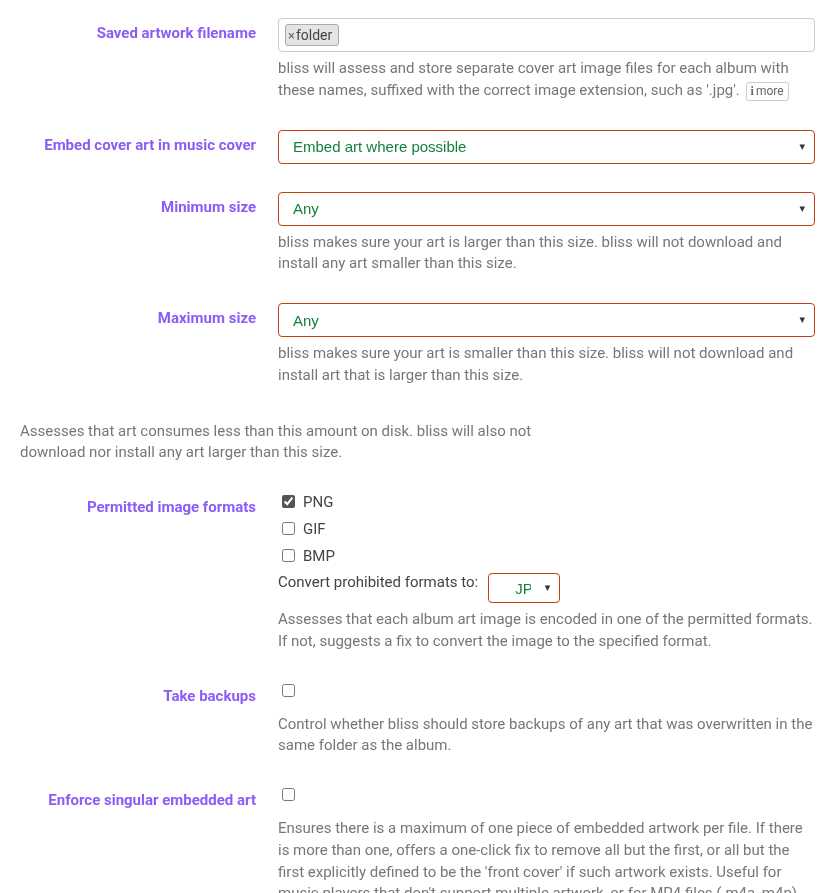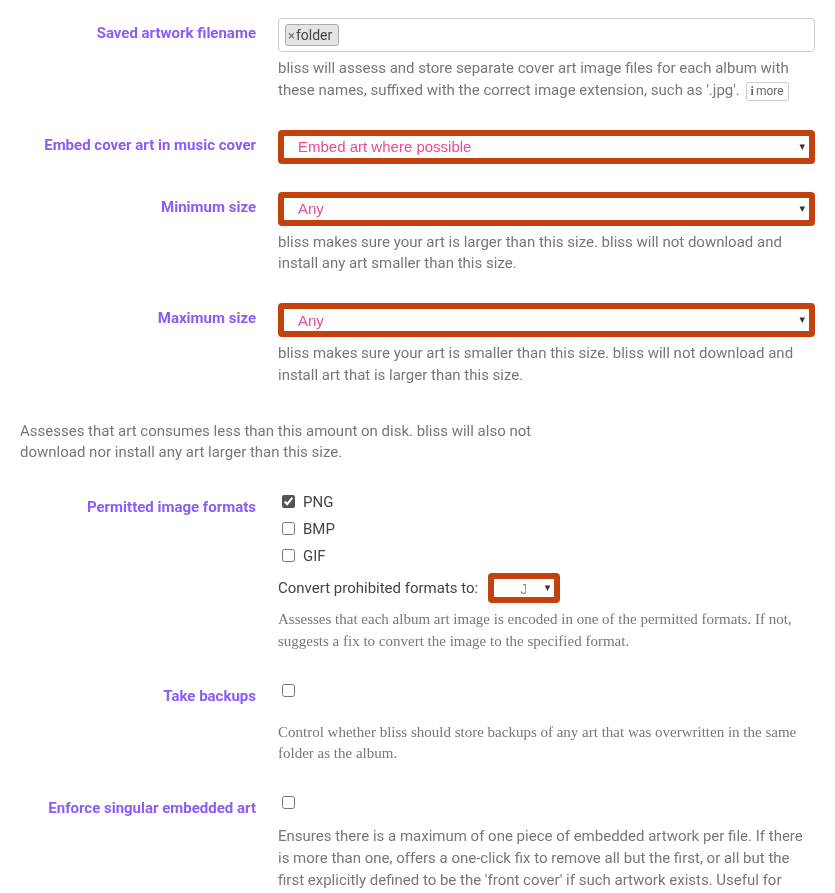--- a/index.html
+++ b/index.html
@@ -77,26 +77,26 @@
   }
   .more-btn .i {
     font-weight: bold;
     font-style: normal;
     font-family: Georgia, serif;
     margin-right: 2px;
   }
   .select {
     width: 100%;
     height: 34px;
-    border: 6px solid #c2410c;
+    border: 1px solid #c2410c;
     border-radius: 4px;
     background: #fff;
     padding: 0 28px 0 14px;
     font-size: 15px;
-    color: #ec4899;
+    color: #15803d;
     appearance: none;
     position: relative;
   }
   .select-wrap {
     position: relative;
     width: 100%;
   }
   .select-wrap::after {
     content: "▾";
     position: absolute;
@@ -112,21 +112,20 @@
   .chk-line {
     display: flex;
     align-items: center;
     margin-bottom: 8px;
     font-size: 15px;
     color: #444;
   }
   .chk-line input { margin-right: 8px; }
   .convert-line {
     display: flex;
-    align-items: center;
     gap: 10px;
     margin-top: 4px;
     color: #444;
     font-size: 15px;
   }
   .block-gap { height: 20px; }
   input[type="checkbox"] {
     width: 13px; height: 13px;
     accent-color: #555;
   }
@@ -204,48 +203,48 @@
 <div class="row">
   <div class="label-col">Permitted image formats</div>
   <div class="input-col">
     <div id="format-list">
         <label class="chk-line">
           <input type="checkbox" checked="" style="">
           <span>PNG</span>
         </label>
         <label class="chk-line">
           <input type="checkbox" style="">
-          <span>BMP</span>
+          <span>GIF</span>
         </label>
         <label class="chk-line">
           <input type="checkbox" style="">
-          <span>GIF</span>
+          <span>BMP</span>
         </label>
       </div>
     <div class="convert-line">
       <span>Convert prohibited formats to:</span>
       <div class="select-wrap small">
         <select class="select">
           <option>JPG</option>
         </select>
       </div>
     </div>
-    <div class="help" style="font-family:Liberation Serif, serif;">Assesses that each album art image is encoded in one of the permitted formats. If not, suggests a fix to convert the image to the specified format.</div>
+    <div class="help" style="">Assesses that each album art image is encoded in one of the permitted formats. If not, suggests a fix to convert the image to the specified format.</div>
   </div>
 </div>
 
 <div class="block-gap"></div>
 
 <div class="row">
   <div class="label-col">Take backups</div>
   <div class="input-col">
     <div class="chk-line" style="margin-bottom:0;">
       <input type="checkbox" id="chk-backups" style="">
     </div>
-    <div class="help" style="margin-top:22px;font-family:Liberation Serif, serif;">Control whether bliss should store backups of any art that was overwritten in the same folder as the album.</div>
+    <div class="help" style="margin-top:14px;">Control whether bliss should store backups of any art that was overwritten in the same folder as the album.</div>
   </div>
 </div>
 
 <div class="block-gap"></div>
 
 <div class="row">
   <div class="label-col">Enforce singular embedded art</div>
   <div class="input-col">
     <div class="chk-line" style="margin-bottom:0;">
       <input type="checkbox" id="chk-singular" style="">

